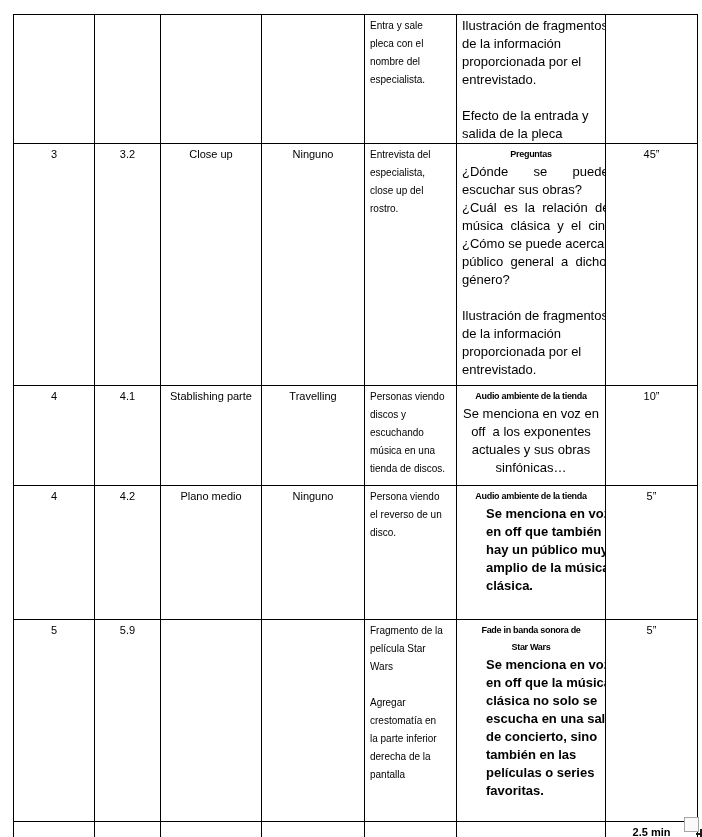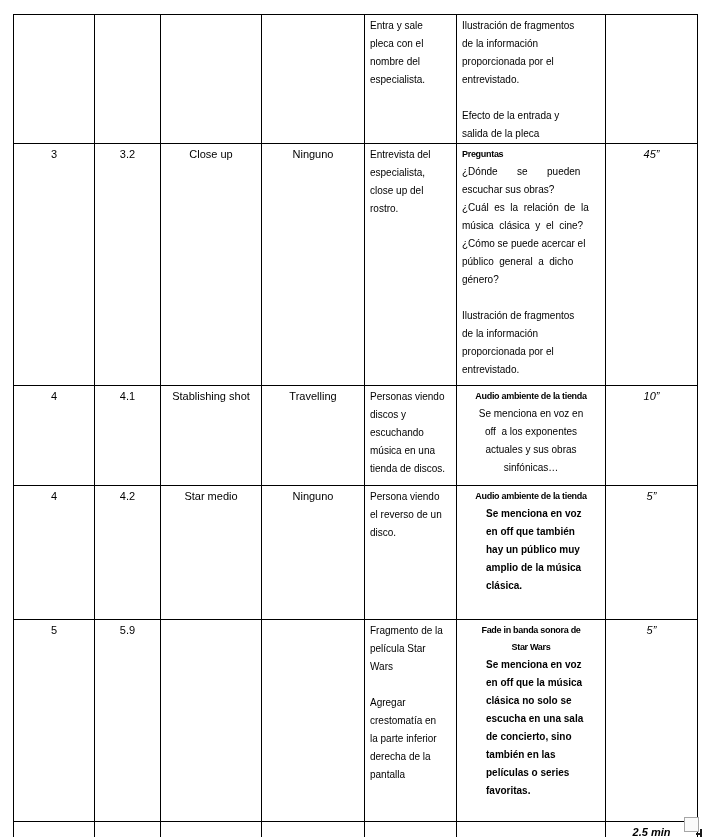--- a/index.html
+++ b/index.html
@@ -59,35 +59,34 @@
     text-align: left;
   }
   .ah {
     white-space: pre;
     font-weight: bold;
     font-size: 9px;
     letter-spacing: -0.3px;
     line-height: 17px;
     text-align: center;
   }
-  .ah.ah-l { text-align: left; }
+  .ah.ah-l { text-align: center; }
   .ab {
     white-space: pre;
-    font-size: 10px;
+    font-size: 13px;
     line-height: 18px;
     text-align: left;
   }
   .ab.ctr { text-align: center; }
   .ab.ind { padding-left: 24px; font-weight: bold; }
   .ab.gap { }
   td.cd {
     text-align: center;
     font-size: 11px;
     line-height: 16px;
-    font-style: italic;
   }
   td.cd.bold { font-weight: bold; }
 
   .handle {
     position: absolute;
     left: 684px;
     top: 817px;
     width: 13px;
     height: 13px;
     border: 1px solid #a6a6a6;
@@ -185,21 +184,21 @@
 de la información
 proporcionada por el
 entrevistado.</div>
         </td>
         <td class="cd">45”</td>
       </tr>
 
       <tr class="r2">
         <td class="cn">4</td>
         <td class="cn">4.1</td>
-        <td class="cn">Stablishing shot</td>
+        <td class="cn">Stablishing parte</td>
         <td class="cn">Travelling</td>
         <td class="cv">
           <div class="vid">Personas viendo
 discos y
 escuchando
 música en una
 tienda de discos.</div>
         </td>
         <td class="ca">
           <div class="ah">Audio ambiente de la tienda</div>
@@ -207,21 +206,21 @@
 off  a los exponentes
 actuales y sus obras
 sinfónicas…</div>
         </td>
         <td class="cd">10”</td>
       </tr>
 
       <tr class="r3">
         <td class="cn">4</td>
         <td class="cn">4.2</td>
-        <td class="cn">Star medio</td>
+        <td class="cn">Plano medio</td>
         <td class="cn">Ninguno</td>
         <td class="cv">
           <div class="vid">Persona viendo
 el reverso de un
 disco.</div>
         </td>
         <td class="ca">
           <div class="ah">Audio ambiente de la tienda</div>
           <div class="ab ind gap">Se menciona en voz
 en off que también

